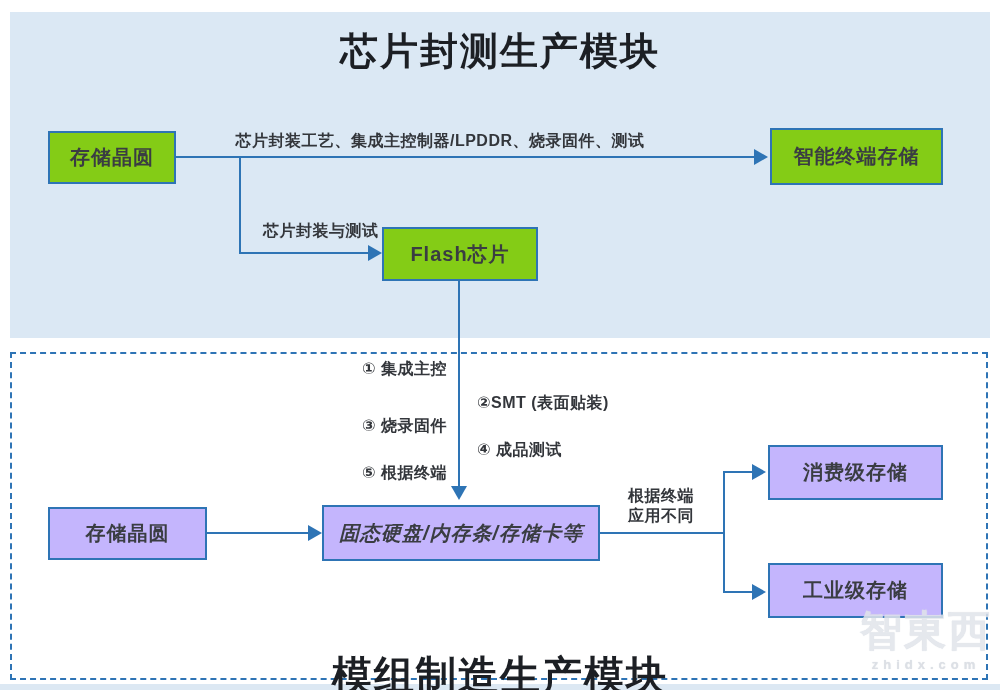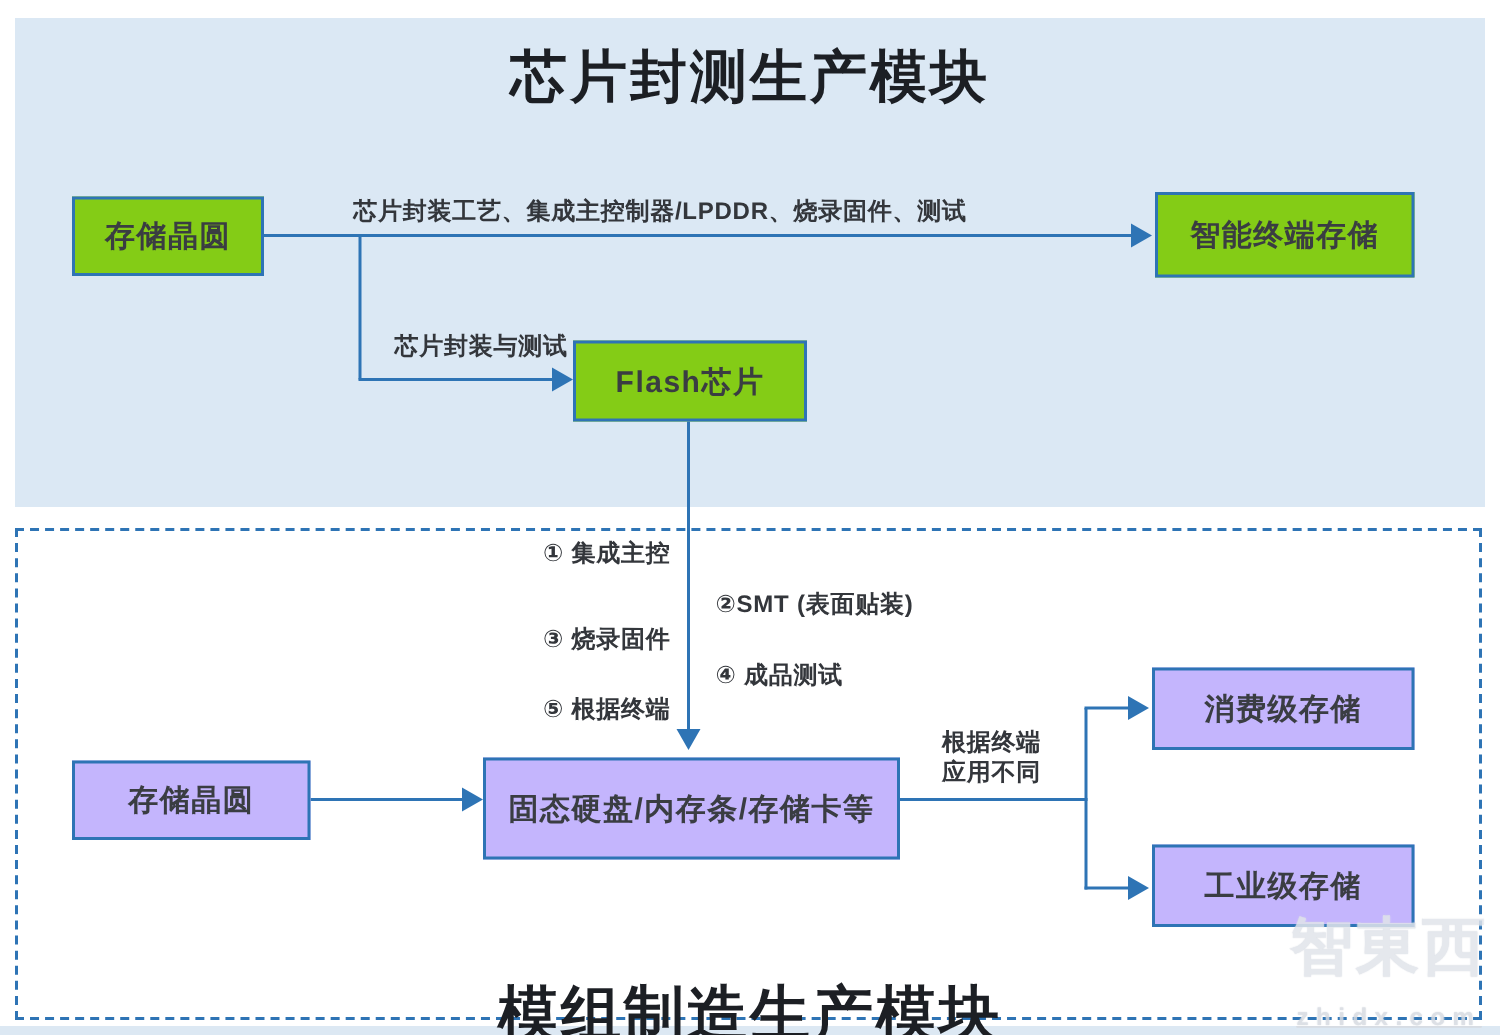--- a/index.html
+++ b/index.html
@@ -19,21 +19,21 @@
   .bottom-title{left:10px;top:600px;width:980px;font-size:40px;margin-top:48px;}
   
   .node{border:2px solid #2e74b5;box-sizing:border-box;display:flex;align-items:center;justify-content:center;
         font-size:20px;font-weight:600;color:#3a3d42;letter-spacing:1px;}
   .node.blue{background:#84cc16;}
   .node.white{background:#c4b5fd;}
   .n-wafer{left:48px;top:131px;width:128px;height:53px;}
   .n-terminal{left:770px;top:128px;width:173px;height:57px;}
   .n-flash{left:382px;top:227px;width:156px;height:54px;}
   .n-dram{left:48px;top:507px;width:159px;height:53px;}
-  .n-module{left:322px;top:505px;width:278px;height:68px;font-size:20px;}
+  .n-module{left:322px;top:505px;width:278px;height:56px;font-size:20px;font-style:italic;}
   .n-consumer{left:768px;top:445px;width:175px;height:55px;}
   .n-industrial{left:768px;top:563px;width:175px;height:55px;}
   
   .line{background:#2e74b5;}
   
   .ah-right{width:0;height:0;border-top:8px solid transparent;border-bottom:8px solid transparent;border-left:14px solid #2e74b5;}
   .ah-down{width:0;height:0;border-left:8px solid transparent;border-right:8px solid transparent;border-top:14px solid #2e74b5;}
   
   .edge-label{font-size:16px;font-weight:600;color:#33363b;letter-spacing:0.5px;}
   .lbl-pack-process{left:180px;top:131px;width:520px;text-align:center;}
@@ -42,22 +42,22 @@
   
   .step{font-size:16px;font-weight:600;color:#33363b;letter-spacing:0.5px;}
   .step-left{left:280px;width:167px;text-align:right;}
   .step-right{left:477px;width:220px;text-align:left;}
   .s1{top:359px;} .s3{top:416px;} .s5{top:463px;}
   .s2{top:393px;} .s4{top:440px;}
   
   .watermark{left:854px;top:610px;width:144px;text-align:center;line-height:1;opacity:0.85;pointer-events:none;}
   .wm-brand{display:block;font-size:42px;font-weight:800;color:rgba(226,229,235,0.95);
             text-shadow:0 0 1px #cdd2da, 0 1px 1px #ffffff;letter-spacing:2px;}
-  .wm-domain{display:block;margin-top:19px;font-size:16px;font-weight:700;color:rgba(215,219,226,0.95);
-             letter-spacing:5px;text-shadow:0 0 1px #cdd2da;text-decoration:underline;}
+  .wm-domain{display:block;margin-top:6px;font-size:13px;font-weight:700;color:rgba(215,219,226,0.95);
+             letter-spacing:5px;text-shadow:0 0 1px #cdd2da;}
 </style>
 </head>
 <body>
 
 <div class="abs top-panel"></div>
 <div class="abs bottom-panel"></div>
 <div class="abs bottom-strip"></div>
 
 <div class="abs big-title top-title">芯片封测生产模块</div>
 <div class="abs big-title bottom-title">模组制造生产模块</div>

